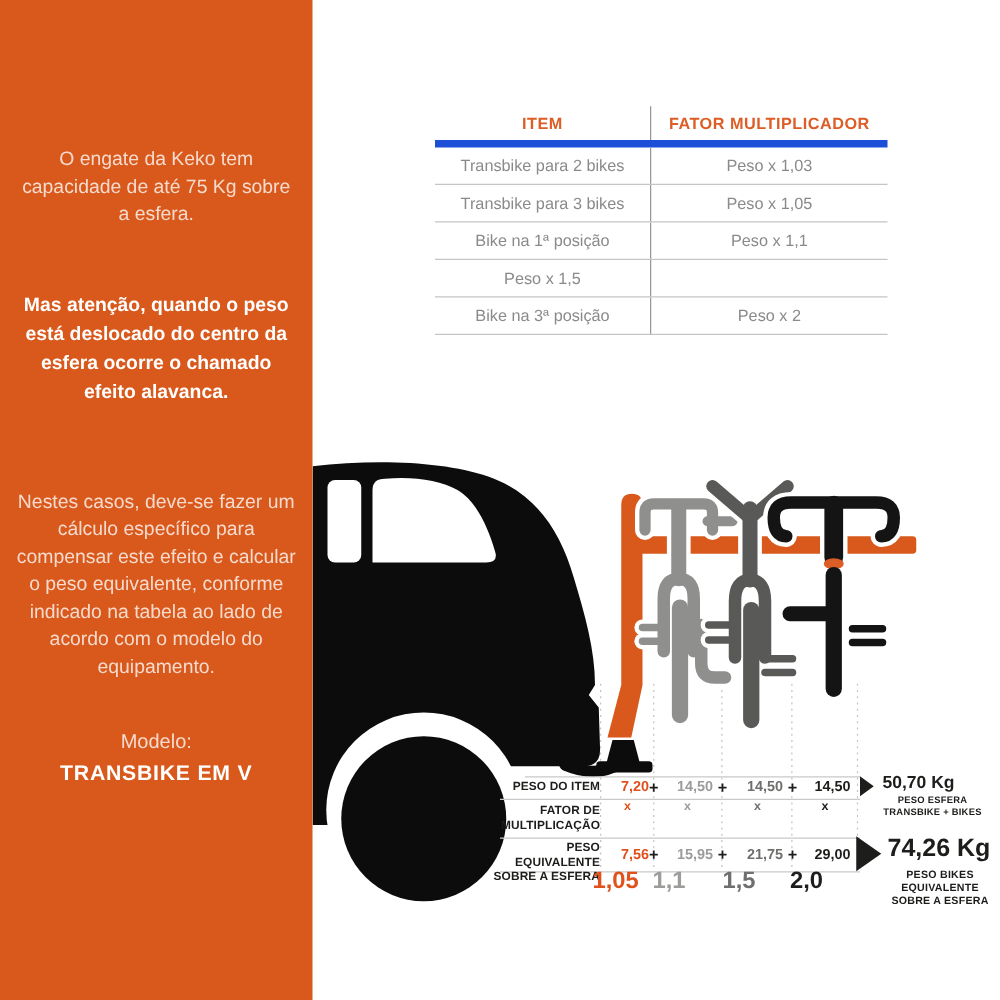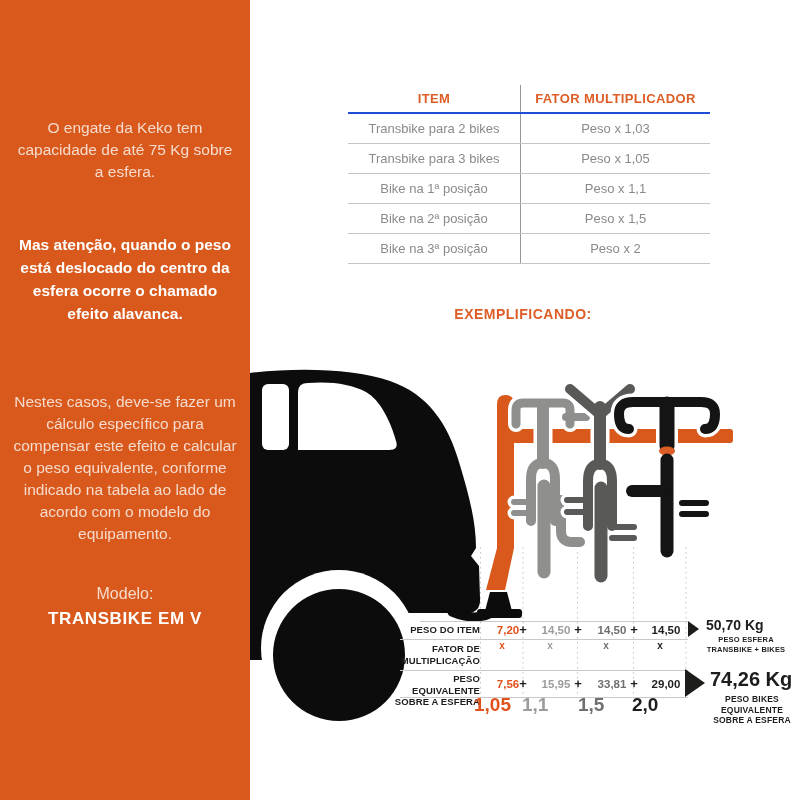--- a/index.html
+++ b/index.html
@@ -35,21 +35,21 @@
   .ft-row {
     display:grid; grid-template-columns:173px 1fr;
     height:29px; color:#8a8a8a; font-size:13px;
     border-bottom:1px solid #c5c5c5;
   }
   .ft-row > div {
     display:flex; align-items:center; justify-content:center; height:100%;
   }
   .ft-row > div:first-child { border-right:1px solid #979797; }
   .ft-head {
-    height:27px; border-bottom:2px solid #1d4ed8;
+    height:27px; border-bottom:6px solid #1d4ed8;
     color:#DD5D26; font-weight:bold; letter-spacing:0.4px;
   }
   
   .example-heading {
     position:absolute; left:398px; top:306px; width:250px; text-align:center;
     color:#DD5D26; font-weight:bold; font-size:14px; letter-spacing:0.5px; z-index:2;
   }
   
   #illu { position:absolute; left:0; top:0; z-index:1; }
   
@@ -218,30 +218,28 @@
     </div>
     <div class="ft-row">
       <div>Transbike para 3 bikes</div>
       <div>Peso x 1,05</div>
     </div>
     <div class="ft-row">
       <div>Bike na 1ª posição</div>
       <div>Peso x 1,1</div>
     </div>
     <div class="ft-row">
-      <div>Bike na 2ª posição</div>
       <div>Peso x 1,5</div>
     </div>
     <div class="ft-row">
       <div>Bike na 3ª posição</div>
       <div>Peso x 2</div>
     </div>
   </div>
 
-  <div class="example-heading">EXEMPLIFICANDO:</div>
 
   <div class="calc">
     <div class="hl" style="top:0; left:22px;"></div>
     <div class="hl" style="top:18px; left:2px;"></div>
     <div class="hl" style="top:49px; left:2px;"></div>
     <div class="hl" style="top:76px; left:2px;"></div>
 
     <div class="cl cl1">PESO DO ITEM</div>
     <div class="cl cl2">FATOR DE MULTIPLICAÇÃO</div>
     <div class="cl cl3">PESO EQUIVALENTE SOBRE A ESFERA</div>
@@ -260,21 +258,21 @@
     <span class="fn c1" style="left:124px;">1,1</span>
     <span class="fx c2" style="left:180px;">x</span>
     <span class="fn c2" style="left:180px;">1,5</span>
     <span class="fx c3" style="left:234px;">x</span>
     <span class="fn c3" style="left:234px;">2,0</span>
 
     <span class="v vr3 c0" style="left:82px;">7,56</span>
     <span class="plus pr3" style="left:118px;">+</span>
     <span class="v vr3 c1" style="left:130px;">15,95</span>
     <span class="plus pr3" style="left:173px;">+</span>
-    <span class="v vr3 c2" style="left:186px;">33,81</span>
+    <span class="v vr3 c2" style="left:186px;">21,75</span>
     <span class="plus pr3" style="left:229px;">+</span>
     <span class="v vr3 c3" style="left:240px;">29,00</span>
   </div>
 
   <div class="arrow-small"></div>
   <div class="total1">
     <div class="kg">50,70 Kg</div>
     <div class="cap">PESO ESFERA TRANSBIKE + BIKES</div>
   </div>
   <div class="arrow-big"></div>

